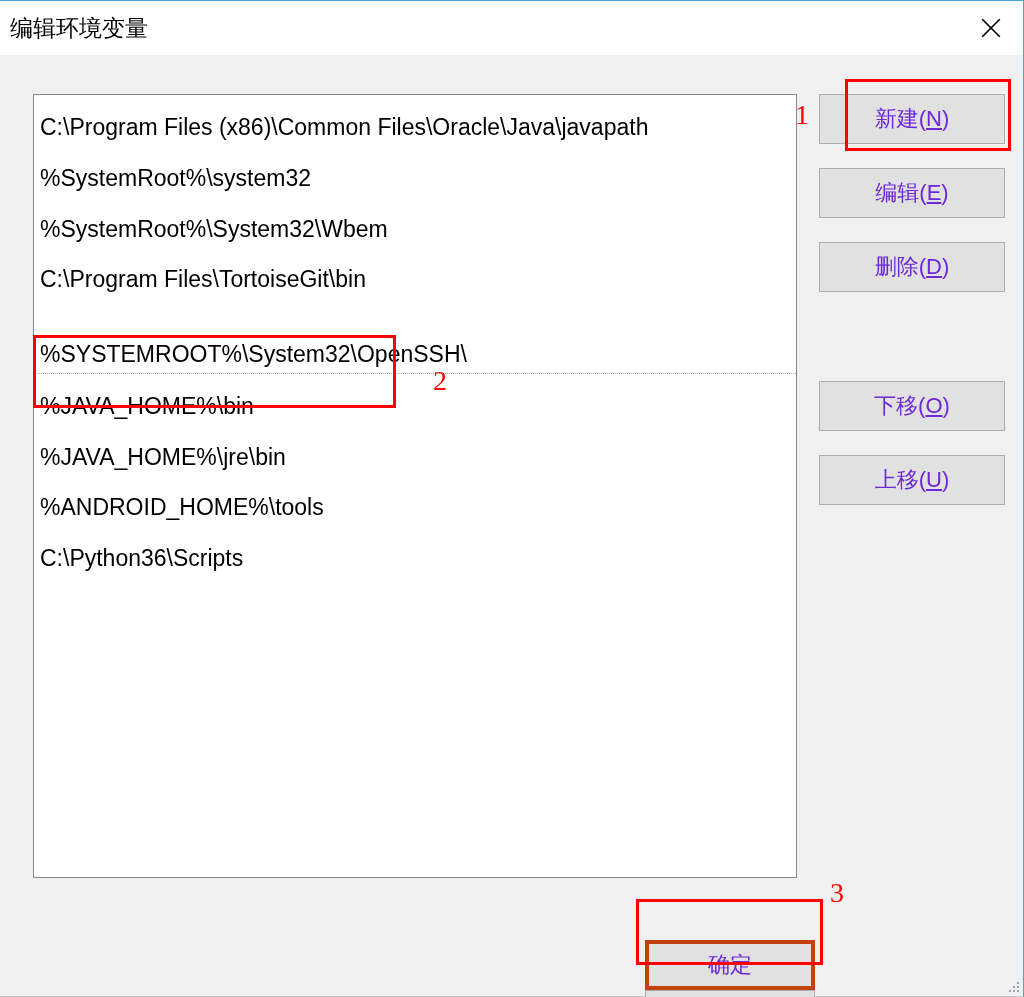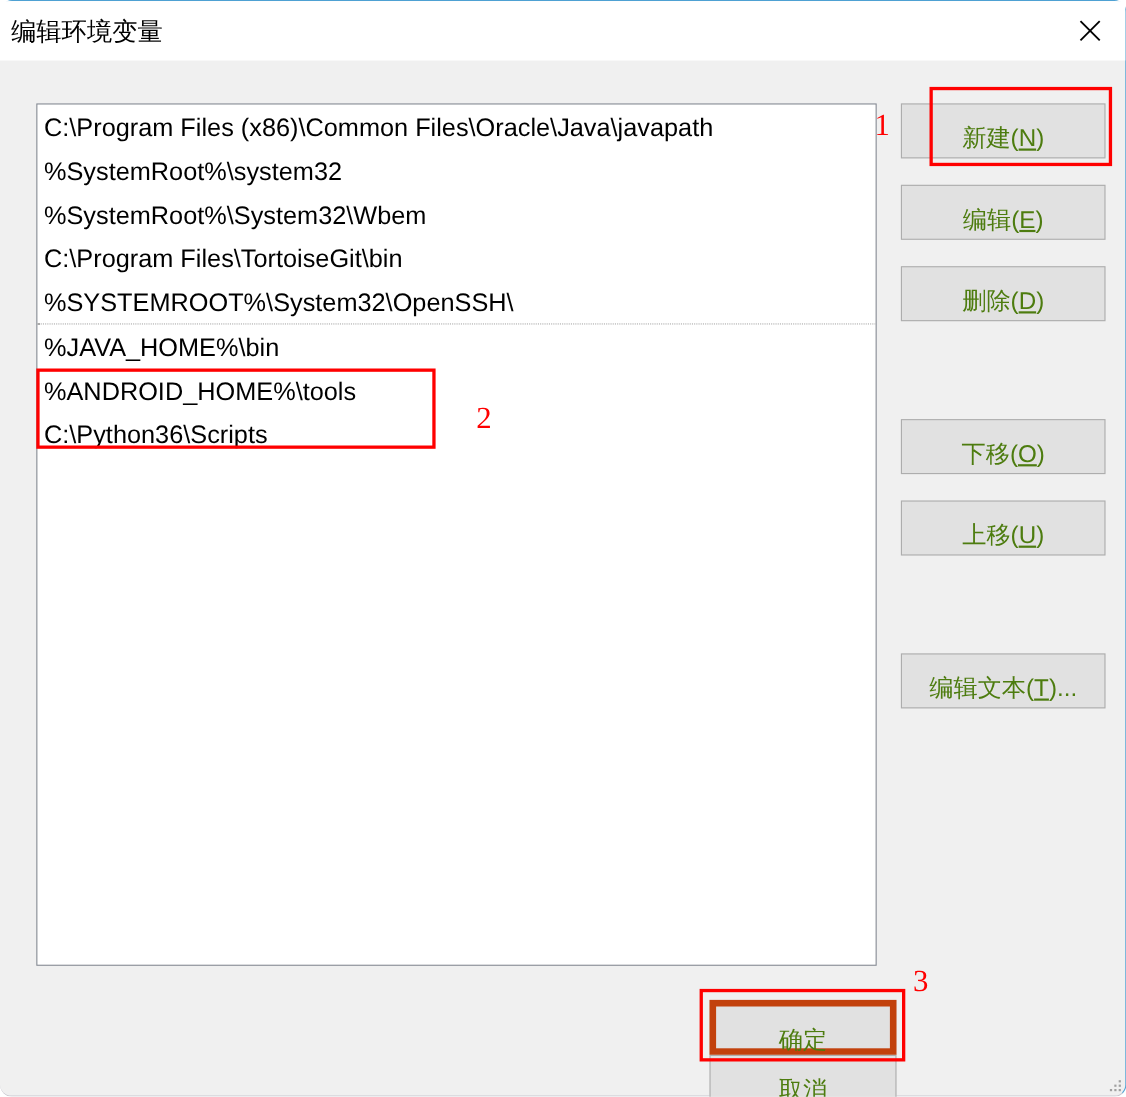--- a/index.html
+++ b/index.html
@@ -14,21 +14,20 @@
   }
   .window {
     position: relative;
     width: 1024px;
     height: 997px;
     background: #f0f0f0;
     box-sizing: border-box;
     border-top: 1px solid #4ea1d3;
     border-right: 1px solid #4ea1d3;
     border-bottom: 1px solid #c8c8d0;
-    border-radius: 11px;
   }
   .titlebar {
     height: 54px;
     background: #fff;
     display: flex;
     align-items: center;
     padding-left: 10px;
     box-sizing: border-box;
     position: relative;
   }
@@ -58,63 +57,65 @@
     left: 0;
     top: 0;
     width: 764px;
     height: 784px;
     background: #fff;
     border: 1px solid #828790;
     box-sizing: border-box;
     overflow: hidden;
   }
   .listbox .row {
-    padding: 7px 6px 4px 6px;
+    padding: 18px 6px 4px 6px;
     font-size: 23px;
     line-height: 1.25;
     white-space: nowrap;
   }
   
   .dotted-sep {
     border-bottom: 1px dotted #aaa;
+    margin-top: 24px;
   }
   .side-buttons {
     position: absolute;
     left: 786px;
     top: 0;
     width: 186px;
   }
   button.win-btn {
     width: 186px;
     height: 50px;
     background: #e1e1e1;
     border: 1px solid #adadad;
     font-family: inherit;
     font-size: 22px;
-    color: #4d7c0f;
-    padding: 16px;
+    color: #6d28d9;
+    padding: 4px;
     box-sizing: border-box;
     display: block;
   }
   .side-buttons button.win-btn { margin-bottom: 24px; }
   .side-buttons .gap-large { height: 65px; }
   .underline-key { text-decoration: underline; }
 
   
   .bottom-btns {
     position: absolute;
     left: 612px;
     top: 815px;
   }
   .bottom-btns button.win-btn {
     display: inline-block;
     vertical-align: top;
   }
   button.primary {
-    border: 6px solid #c2410c;
+    border: 4px solid #c2410c;
+    margin-top: 31px;
   }
   .bottom-btns .spacer {
     display: inline-block;
     width: 14px;
   }
 
   
   .grip {
     position: absolute;
     right: 4px;
@@ -160,20 +161,21 @@
 
   <div class="body">
 
     <div class="listbox">
       <div class="row">C:\Program Files (x86)\Common Files\Oracle\Java\javapath</div>
       <div class="row">%SystemRoot%\system32</div>
       <div class="row">%SystemRoot%\System32\Wbem</div>
       <div class="row">C:\Program Files\TortoiseGit\bin</div>
       <div class="row dotted-sep">%SYSTEMROOT%\System32\OpenSSH\</div>
       <div class="row">%JAVA_HOME%\bin</div>
+      <div class="row">%JAVA_HOME%\jre\bin</div>
       <div class="row">%ANDROID_HOME%\tools</div>
       <div class="row">C:\Python36\Scripts</div>
     </div>
 
     <div class="side-buttons">
       <button class="win-btn">
         <span>新建(</span><span class="underline-key">N</span><span>)</span>
       </button>
       <button class="win-btn">
         <span>编辑(</span><span class="underline-key">E</span><span>)</span>
@@ -182,23 +184,20 @@
         <span>删除(</span><span class="underline-key">D</span><span>)</span>
       </button>
       <div class="gap-large"></div>
       <button class="win-btn">
         <span>下移(</span><span class="underline-key">O</span><span>)</span>
       </button>
       <button class="win-btn">
         <span>上移(</span><span class="underline-key">U</span><span>)</span>
       </button>
       <div class="gap-large"></div>
-      <button class="win-btn">
-        <span>编辑文本(</span><span class="underline-key">T</span><span>)...</span>
-      </button>
     </div>
 
     <div class="bottom-btns">
       <button class="win-btn primary" style="width:170px; height:50px;">
         <span>确定</span>
       </button>
       <span class="spacer"></span>
       <button class="win-btn" style="width:170px; height:50px;">
         <span>取消</span>
       </button>

